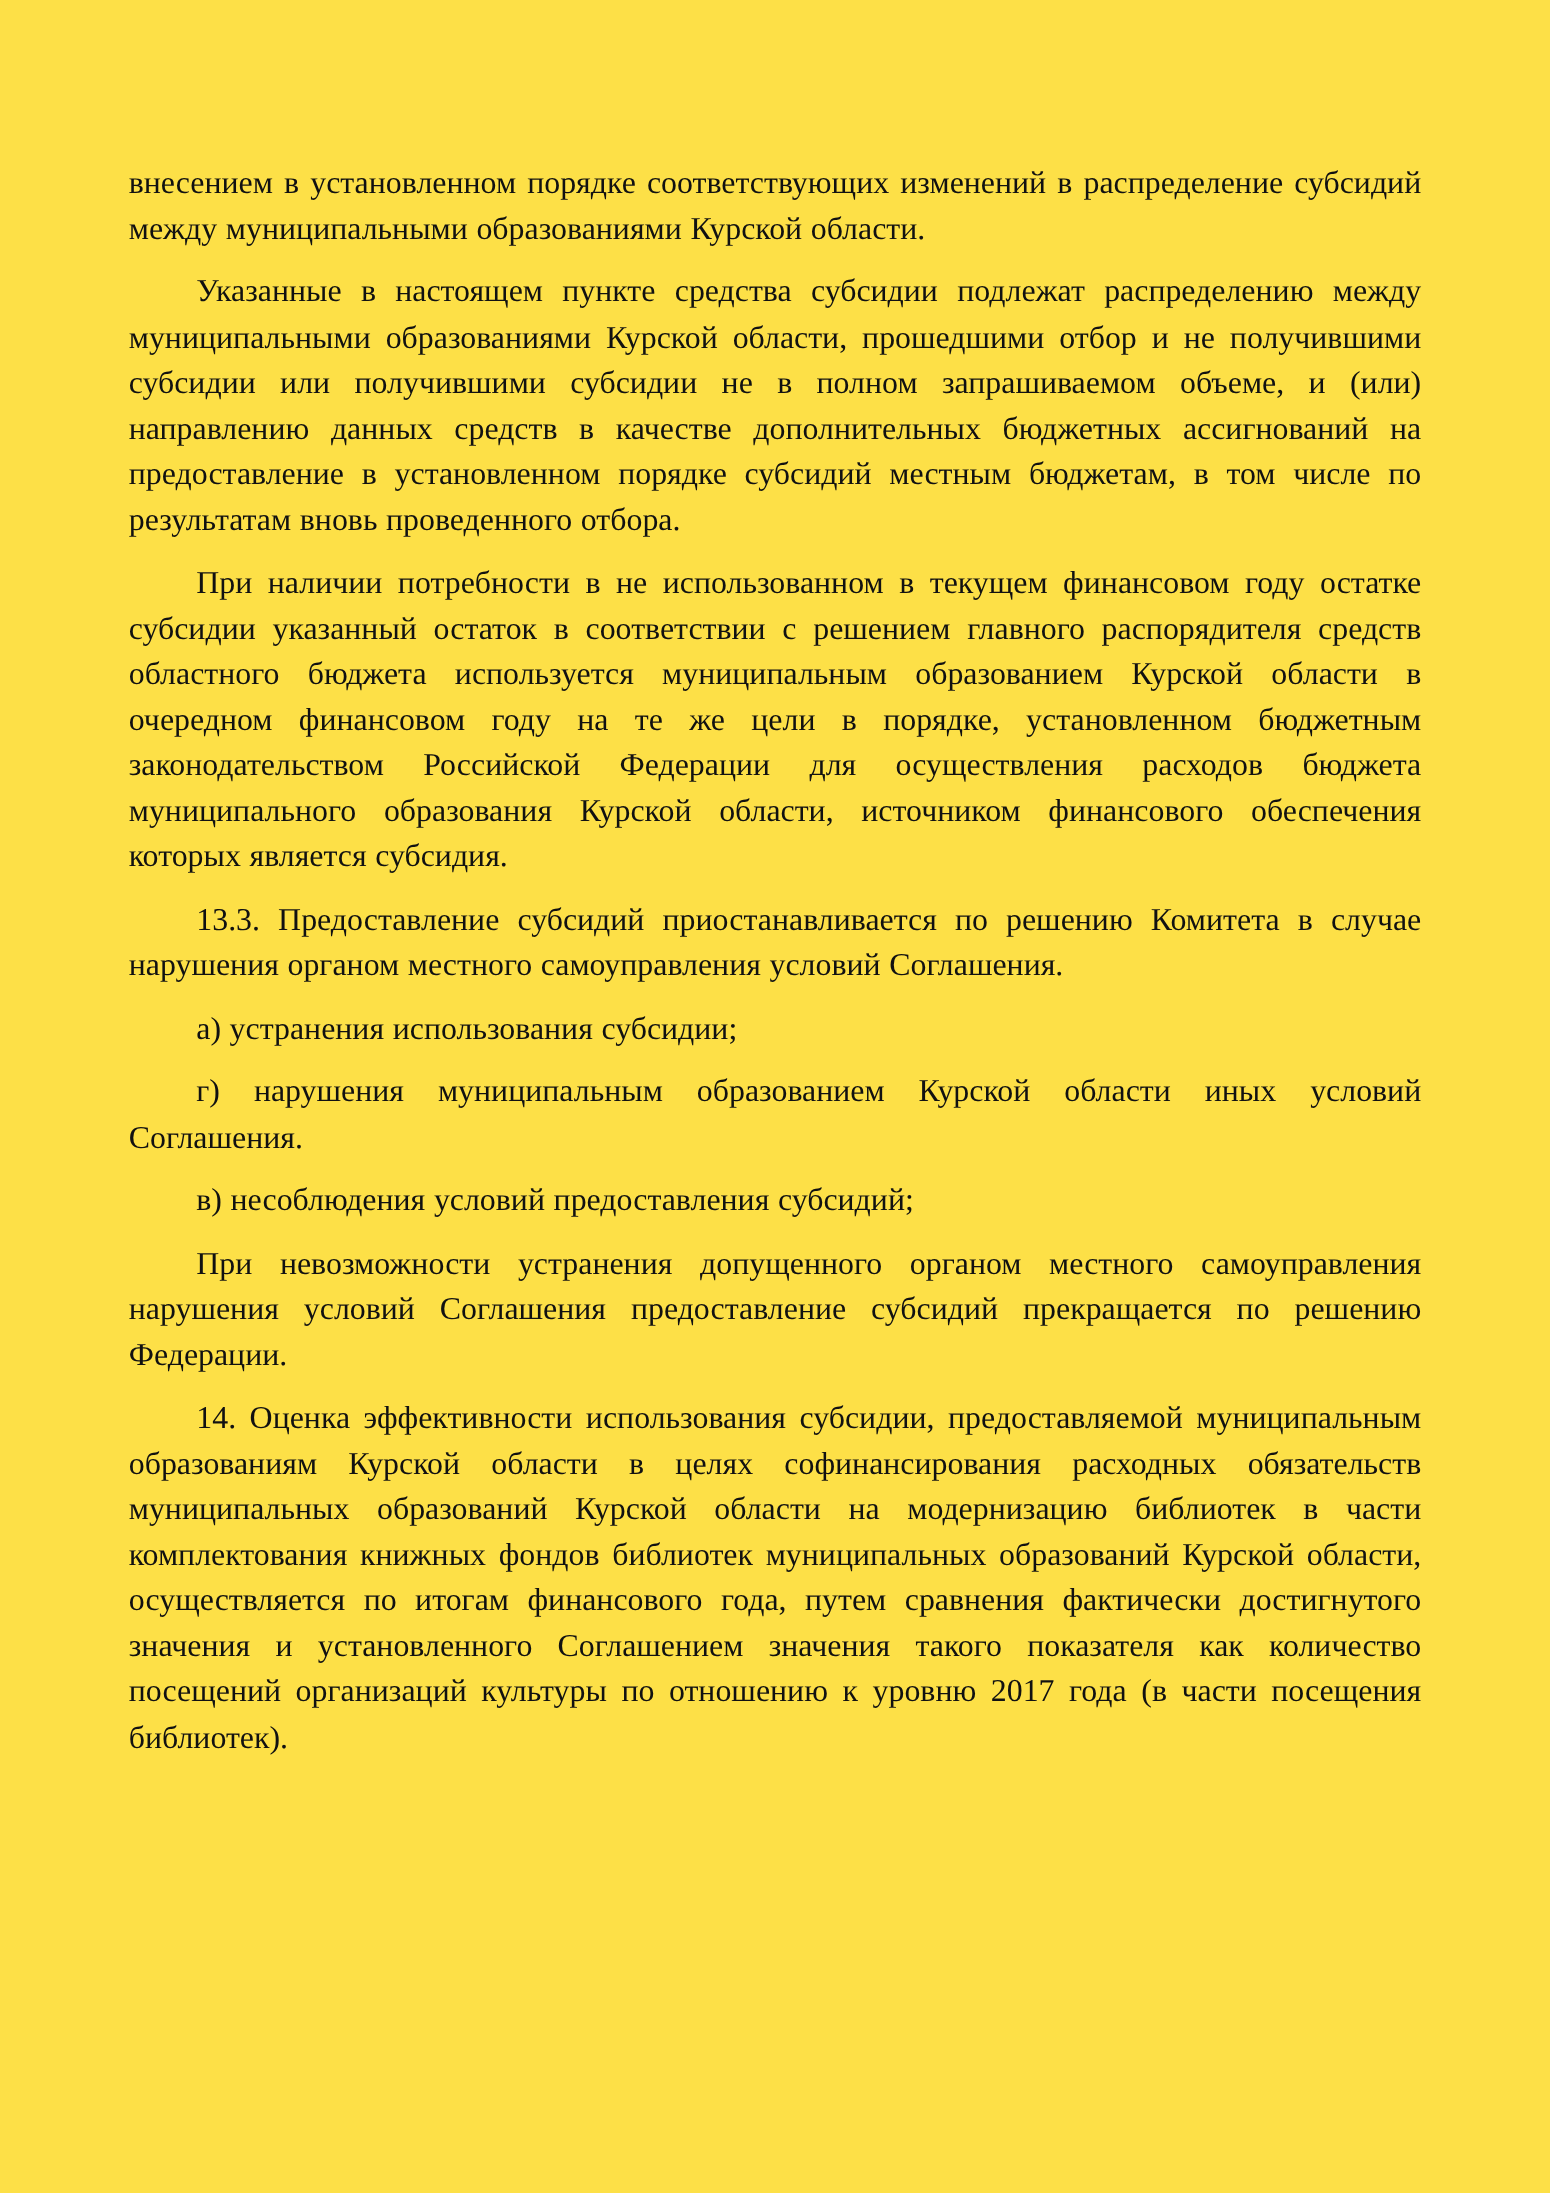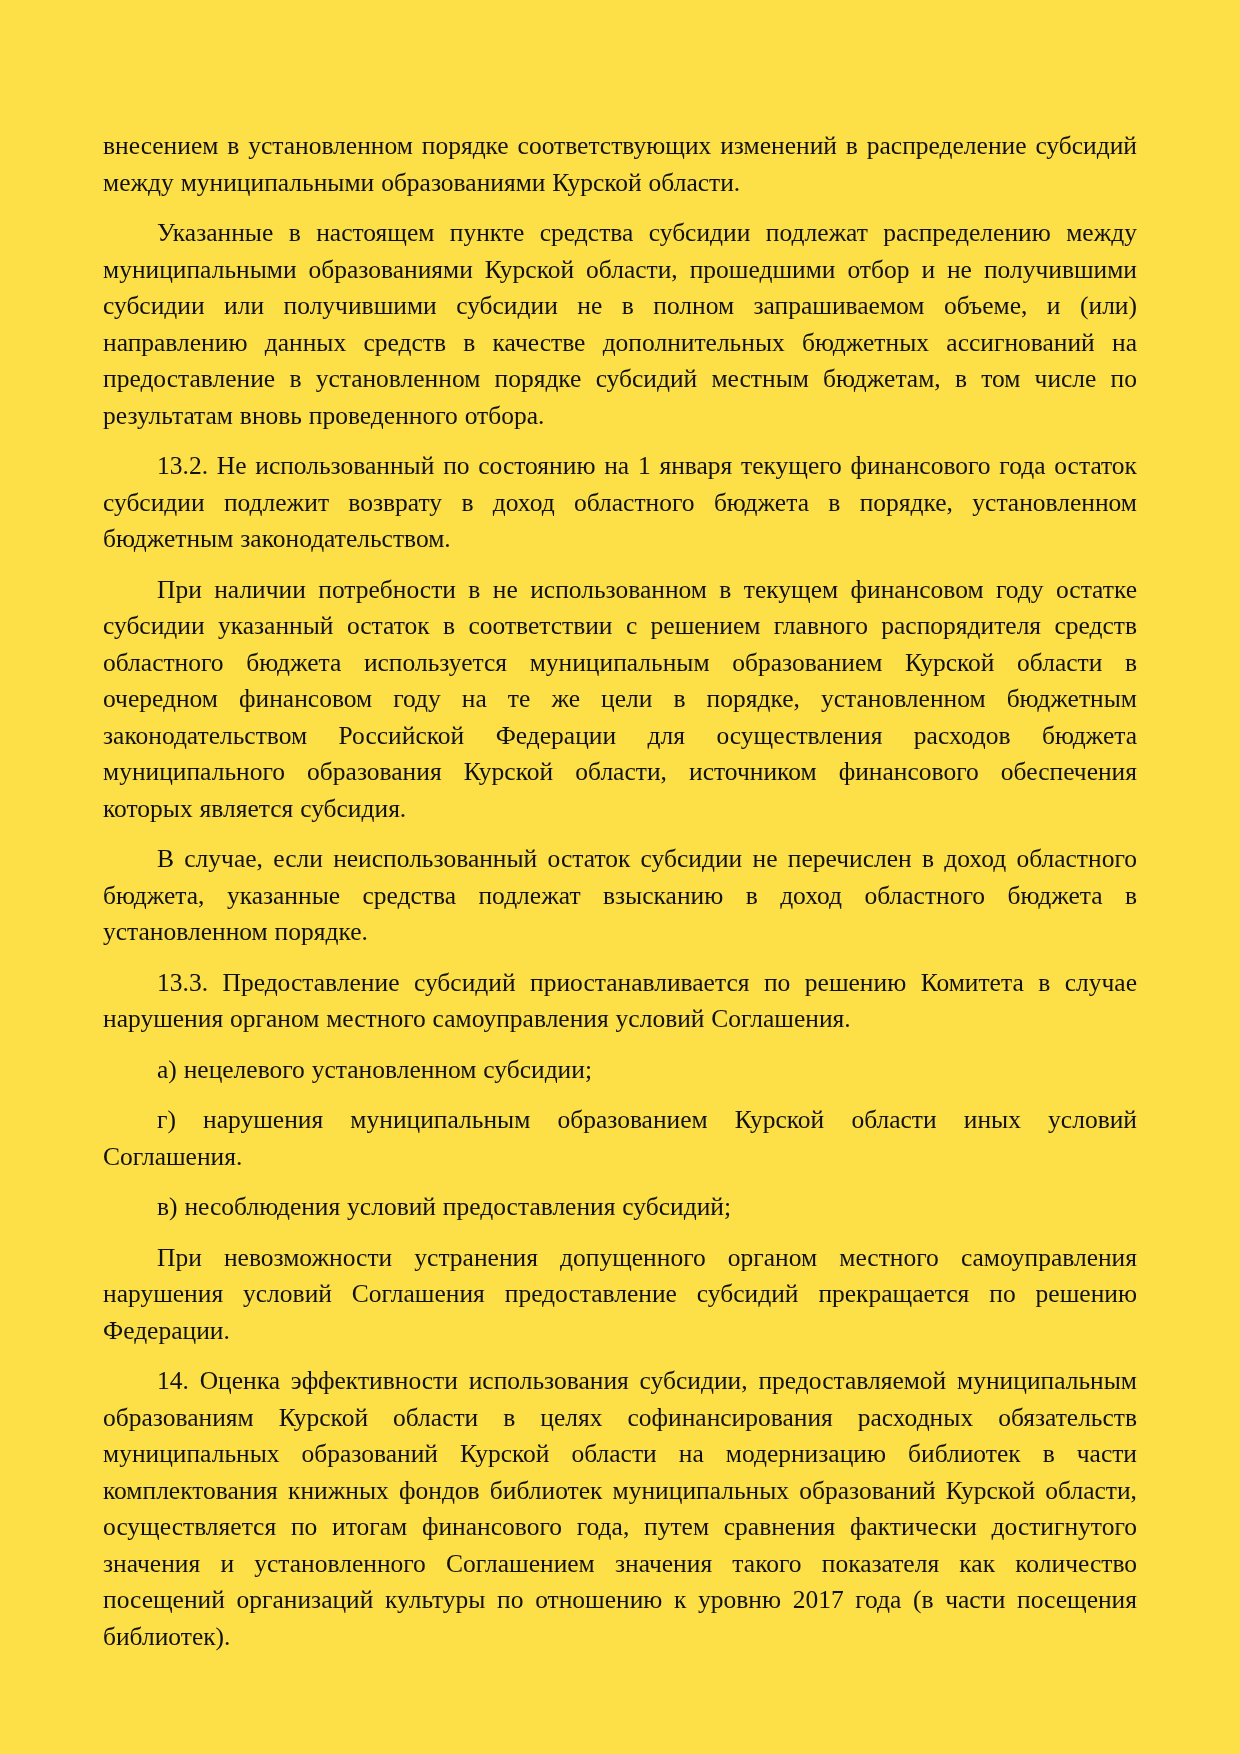--- a/index.html
+++ b/index.html
@@ -47,30 +47,28 @@
 </head>
 <body>
 
 <div class="page">
   <div class="content">
 
     <p class="para">внесением в установленном порядке соответствующих изменений в распределение субсидий между муниципальными образованиями Курской области.</p>
 
     <p class="para indent gap">Указанные в настоящем пункте средства субсидии подлежат распределению между муниципальными образованиями Курской области, прошедшими отбор и не получившими субсидии или получившими субсидии не в полном запрашиваемом объеме, и (или) направлению данных средств в качестве дополнительных бюджетных ассигнований на предоставление в установленном порядке субсидий местным бюджетам, в том числе по результатам вновь проведенного отбора.</p>
 
-    <p class="para indent gap">13.2. Не использованный по состоянию на 1 января текущего финансового года остаток субсидии подлежит возврату в доход областного бюджета в порядке, установленном бюджетным законодательством.</p>
 
     <p class="para indent gap">При наличии потребности в не использованном в текущем финансовом году остатке субсидии указанный остаток в соответствии с решением главного распорядителя средств областного бюджета используется муниципальным образованием Курской области в очередном финансовом году на те же цели в порядке, установленном бюджетным законодательством Российской Федерации для осуществления расходов бюджета муниципального образования Курской области, источником финансового обеспечения которых является субсидия.</p>
 
-    <p class="para indent gap">В случае, если неиспользованный остаток субсидии не перечислен в доход областного бюджета, указанные средства подлежат взысканию в доход областного бюджета в установленном порядке.</p>
 
     <p class="para indent gap">13.3. Предоставление субсидий приостанавливается по решению Комитета в случае нарушения органом местного самоуправления условий Соглашения.</p>
 
 
-    <p class="para indent gap">а) нецелевого установленном субсидии;</p>
+    <p class="para indent gap">а) устранения использования субсидии;</p>
 
 
     <p class="para indent gap">г) нарушения муниципальным образованием Курской области иных условий Соглашения.</p>
 
     <p class="para indent gap">в) несоблюдения условий предоставления субсидий;</p>
 
     <p class="para indent gap">При невозможности устранения допущенного органом местного самоуправления нарушения условий Соглашения предоставление субсидий прекращается по решению Федерации.</p>
 
     <p class="para indent gap">14. Оценка эффективности использования субсидии, предоставляемой муниципальным образованиям Курской области в целях софинансирования расходных обязательств муниципальных образований Курской области на модернизацию библиотек в части комплектования книжных фондов библиотек муниципальных образований Курской области, осуществляется по итогам финансового года, путем сравнения фактически достигнутого значения и установленного Соглашением значения такого показателя как количество посещений организаций культуры по отношению к уровню 2017 года (в части посещения библиотек).</p>
 

